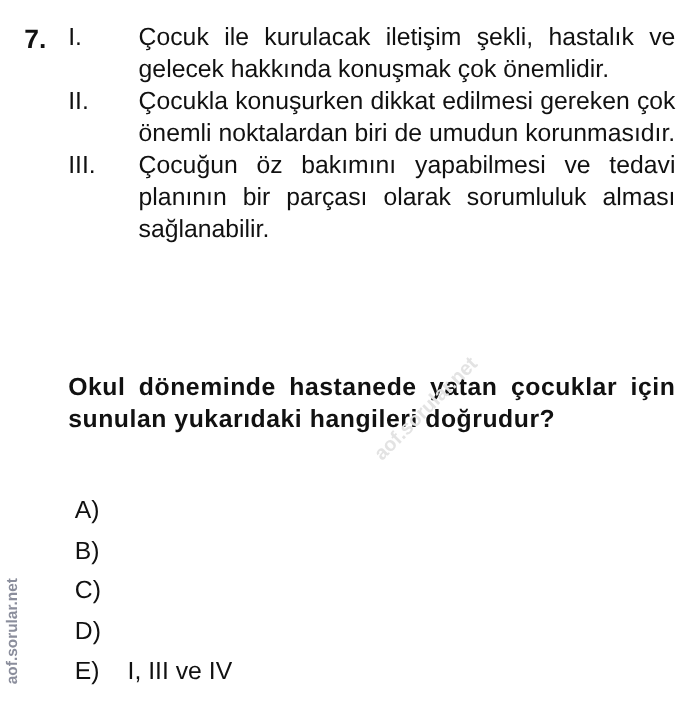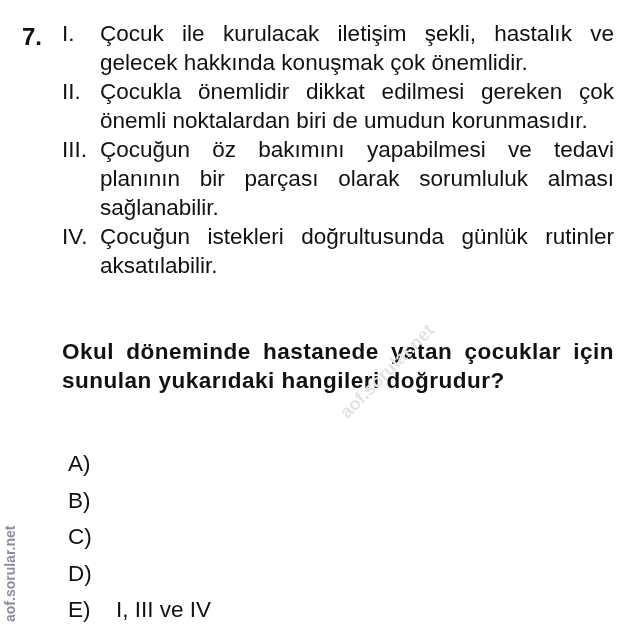--- a/index.html
+++ b/index.html
@@ -42,20 +42,21 @@
       text-align: justify;
       text-align-last: left;
     }
     .statement .roman {
       position: absolute;
       left: 0;
       top: 0;
     }
     .statement .text {
       display: block;
+      margin-left: 26px;
     }
     .stem {
       position: absolute;
       left: 62px;
       top: 337px;
       width: 552px;
       font-size: 22.5px;
       font-weight: bold;
       line-height: 29px;
       text-align: justify;
@@ -106,29 +107,25 @@
 
   <div class="qnum">7.</div>
 
   <div class="statements">
     <div class="statement">
       <span class="roman">I.</span>
       <span class="text">Çocuk ile kurulacak iletişim şekli, hastalık ve gelecek hakkında konuşmak çok önemlidir.</span>
     </div>
     <div class="statement">
       <span class="roman">II.</span>
-      <span class="text">Çocukla önemlidir dikkat edilmesi gereken çok önemli noktalardan biri de umudun korunmasıdır.</span>
+      <span class="text">Çocukla konuşurken dikkat edilmesi gereken çok önemli noktalardan biri de umudun korunmasıdır.</span>
     </div>
     <div class="statement">
       <span class="roman">III.</span>
       <span class="text">Çocuğun öz bakımını yapabilmesi ve tedavi planının bir parçası olarak sorumluluk alması sağlanabilir.</span>
-    </div>
-    <div class="statement">
-      <span class="roman">IV.</span>
-      <span class="text">Çocuğun istekleri doğrultusunda günlük rutinler aksatılabilir.</span>
     </div>
   </div>
 
   <div class="stem">Okul döneminde hastanede yatan çocuklar için sunulan yukarıdaki hangileri doğrudur?</div>
 
   <div class="options">
     <div class="option">
       <span class="letter">A)</span>
     </div>
     <div class="option">

